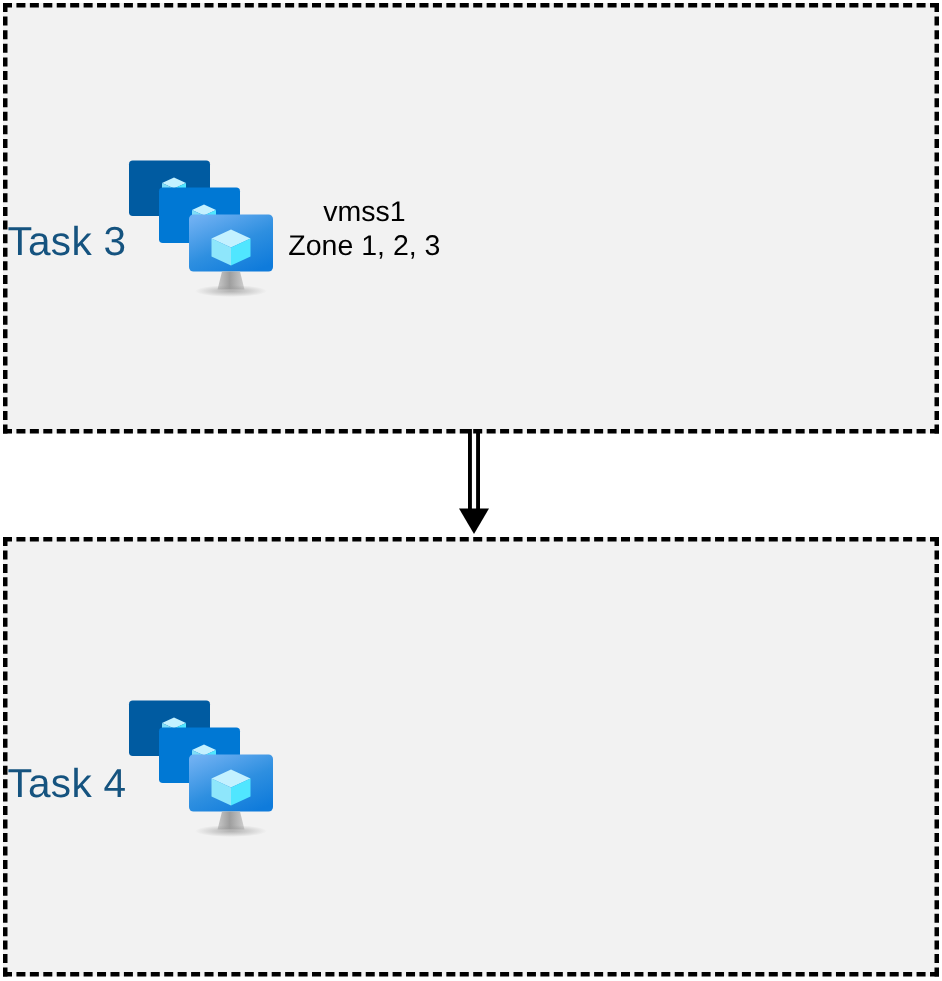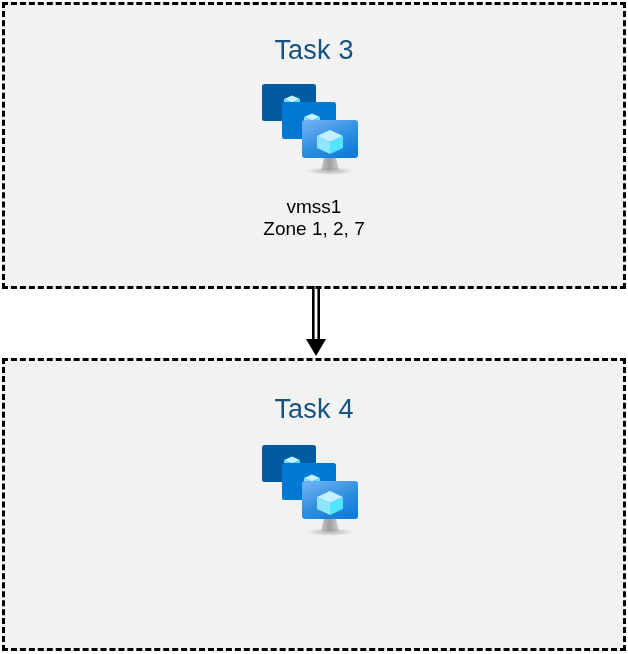--- a/index.html
+++ b/index.html
@@ -24,21 +24,21 @@
     height: 654px;
   }
 
   
   .task-box {
     position: absolute;
     box-sizing: border-box;
     background: #f2f2f2;
     border: 3px dashed #000000;
     display: flex;
-    flex-direction: column;
+    flex-direction: row;
     align-items: center;
   }
 
   #box-task3 {
     left: 2px;
     top: 2px;
     width: 624px;
     height: 287px;
   }
 
@@ -137,21 +137,21 @@
           <polygon points="83,56 70,62 70,74 83,68" fill="#50E6FF"></polygon>
         </g>
 
         <polygon points="64,78 76,78 79,90 61,90" fill="url(#g3stand)"></polygon>
         <ellipse cx="70" cy="91" rx="24" ry="4" fill="url(#g3shadow)"></ellipse>
       </svg>
     </div>
 
     <div class="caption">
       <div>vmss1</div>
-      <div>Zone 1, 2, 7</div>
+      <div>Zone 1, 2, 3</div>
     </div>
   </div>
 
   <div id="connector">
     <svg width="36" height="74" viewBox="0 0 36 74" xmlns="http://www.w3.org/2000/svg">
 
       <rect x="14" y="0" width="2.6" height="56" fill="#000000"></rect>
       <rect x="19.4" y="0" width="2.6" height="56" fill="#000000"></rect>
 
       <polygon points="8,53 28,53 18,70" fill="#000000"></polygon>

